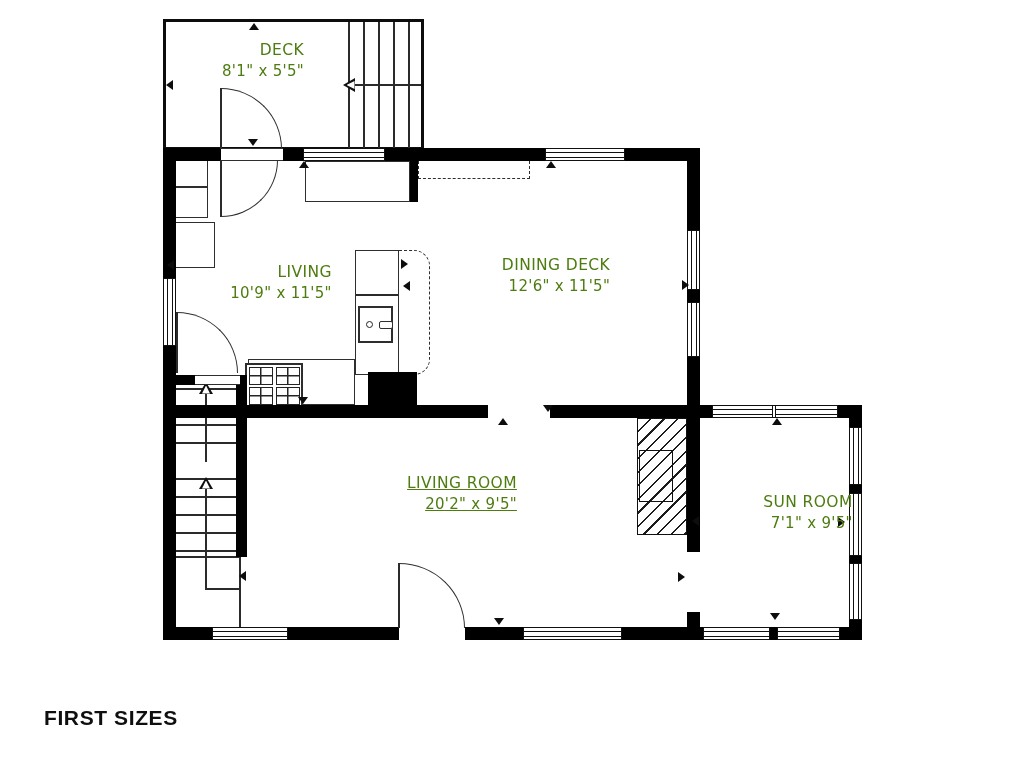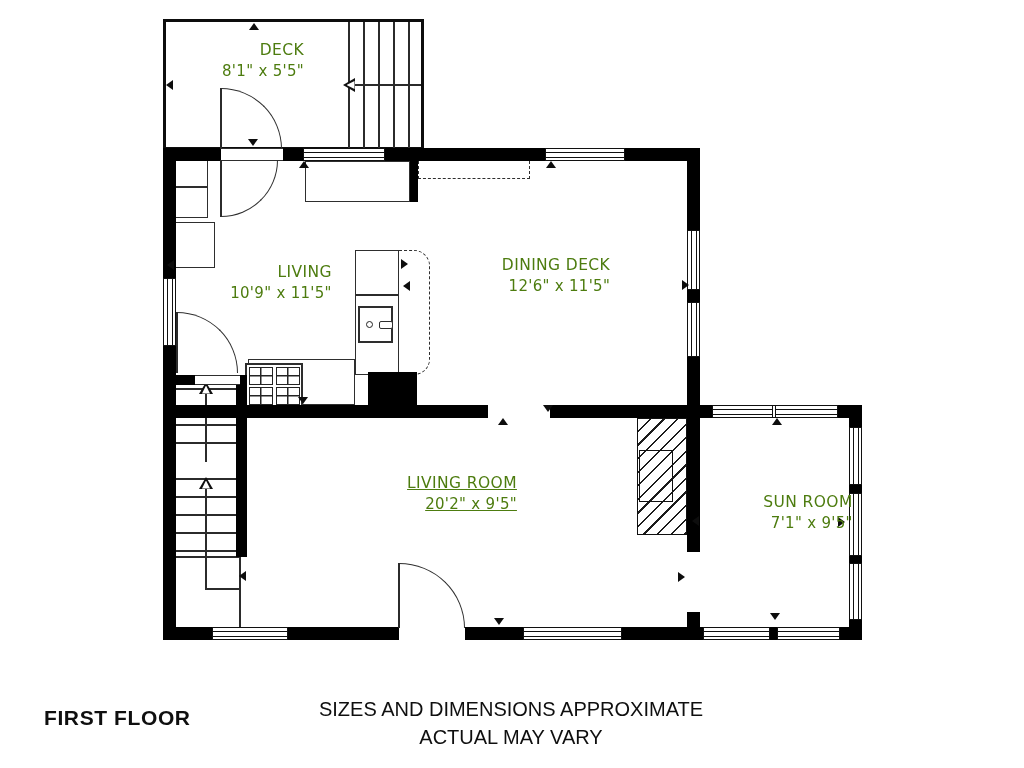--- a/index.html
+++ b/index.html
@@ -190,19 +190,15 @@
   </div>
   <div class="room-label" style="left:462px;top:473px;text-decoration:underline;">
     <div class="room-name">LIVING ROOM</div>
     <div class="room-dims">20'2" x 9'5"</div>
   </div>
   <div class="room-label" style="left:808px;top:492px;">
     <div class="room-name">SUN ROOM</div>
     <div class="room-dims">7'1" x 9'5"</div>
   </div>
 
-  <div class="floor-title" style="left:44px;top:706px;">FIRST FLOOR</div>
-  <div class="disclaimer" style="left:511px;top:695px;">
-    <div>SIZES AND DIMENSIONS APPROXIMATE</div>
-    <div>ACTUAL MAY VARY</div>
-  </div>
+  <div class="floor-title" style="left:44px;top:706px;">FIRST SIZES</div>
 
 </div>
 
 </body></html>

